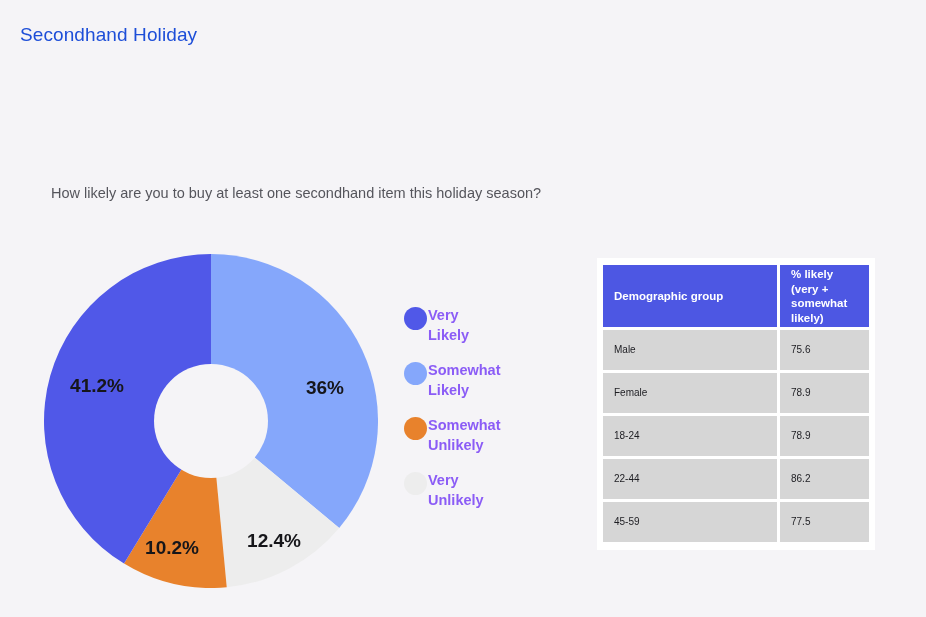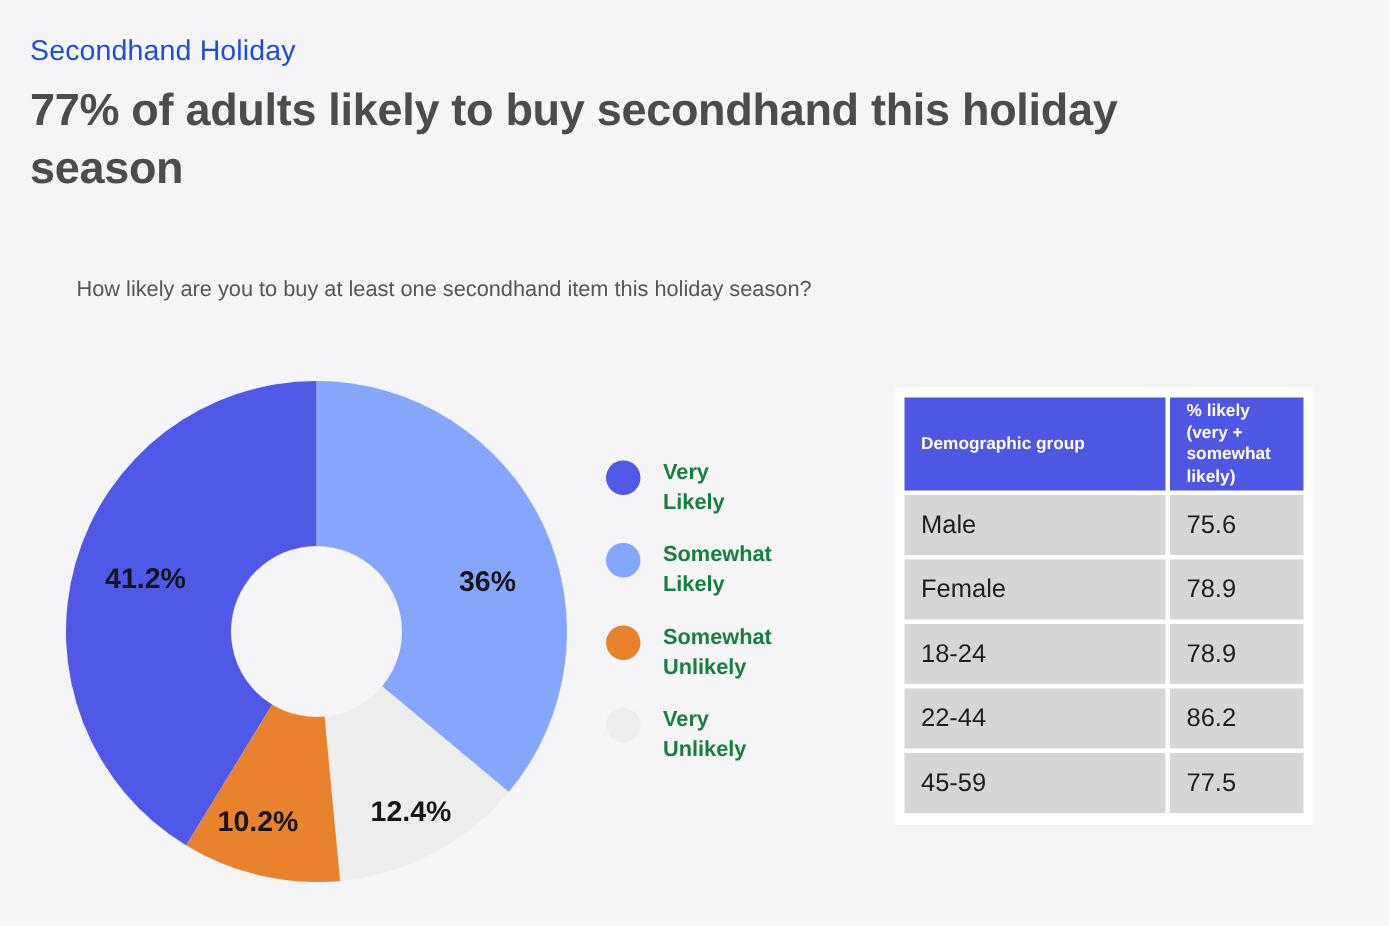--- a/index.html
+++ b/index.html
@@ -84,24 +84,24 @@
     margin-bottom: 16px;
   }
   .legend-swatch {
     width: 23px;
     height: 23px;
     border-radius: 50%;
     flex: 0 0 23px;
     margin-top: 1px;
   }
   .legend-label {
-    margin-left: 15px;
+    margin-left: 1px;
     font-size: 14.5px;
     font-weight: 700;
-    color: #15803d;
+    color: #8b5cf6;
     line-height: 19.5px;
     white-space: pre-line;
   }
 
   
   #table-card {
     position: absolute;
     left: 597px;
     top: 258px;
     width: 278px;
@@ -123,32 +123,31 @@
     text-align: left;
     vertical-align: middle;
     padding: 2px 11px;
     line-height: 14.5px;
     white-space: pre-line;
   }
   table.demo-table th.col-group { width: 152px; }
   table.demo-table td {
     background: #d6d6d6;
     color: #1d1d22;
-    font-size: 17px;
+    font-size: 10px;
     padding: 12px 11px;
     vertical-align: middle;
     line-height: 16px;
   }
 </style>
 </head>
 <body>
 
 <div id="header">
   <div id="kicker">Secondhand Holiday</div>
-  <h1 id="headline">77% of adults likely to buy secondhand this holiday season</h1>
 </div>
 
 <div id="question-block">
   <div id="question">How likely are you to buy at least one secondhand item this holiday season?</div>
 </div>
 
 <div id="chart-area">
 
   <div id="donut-wrap">
     <svg id="donut-svg" width="334" height="334" viewBox="0 0 334 334">

